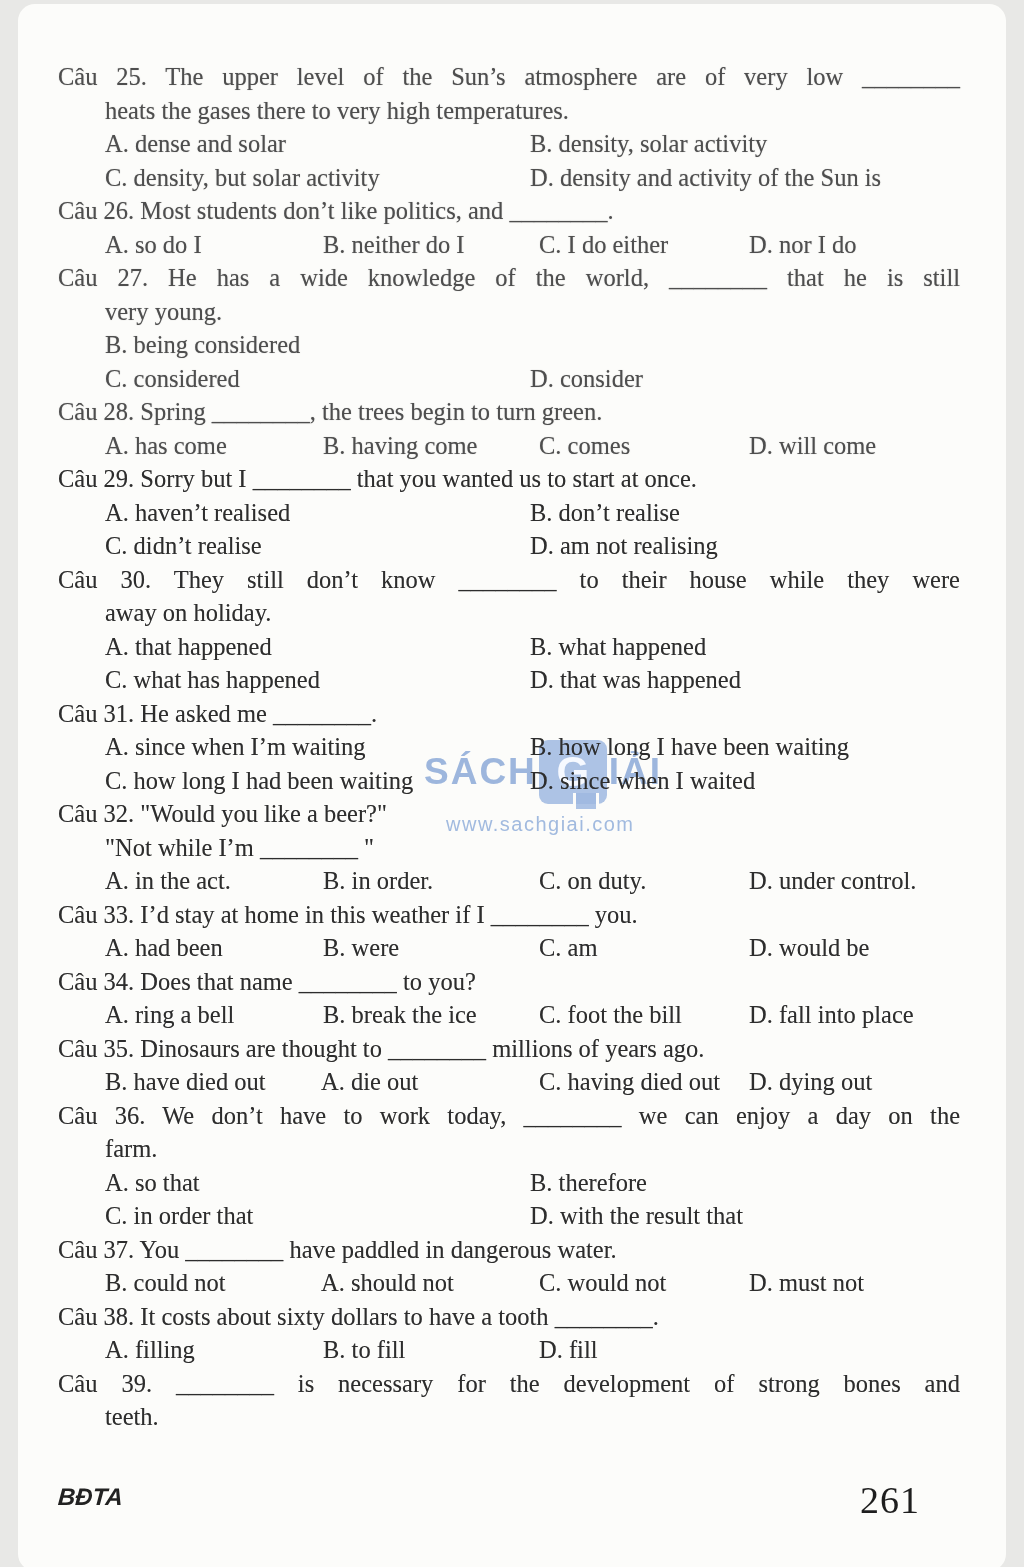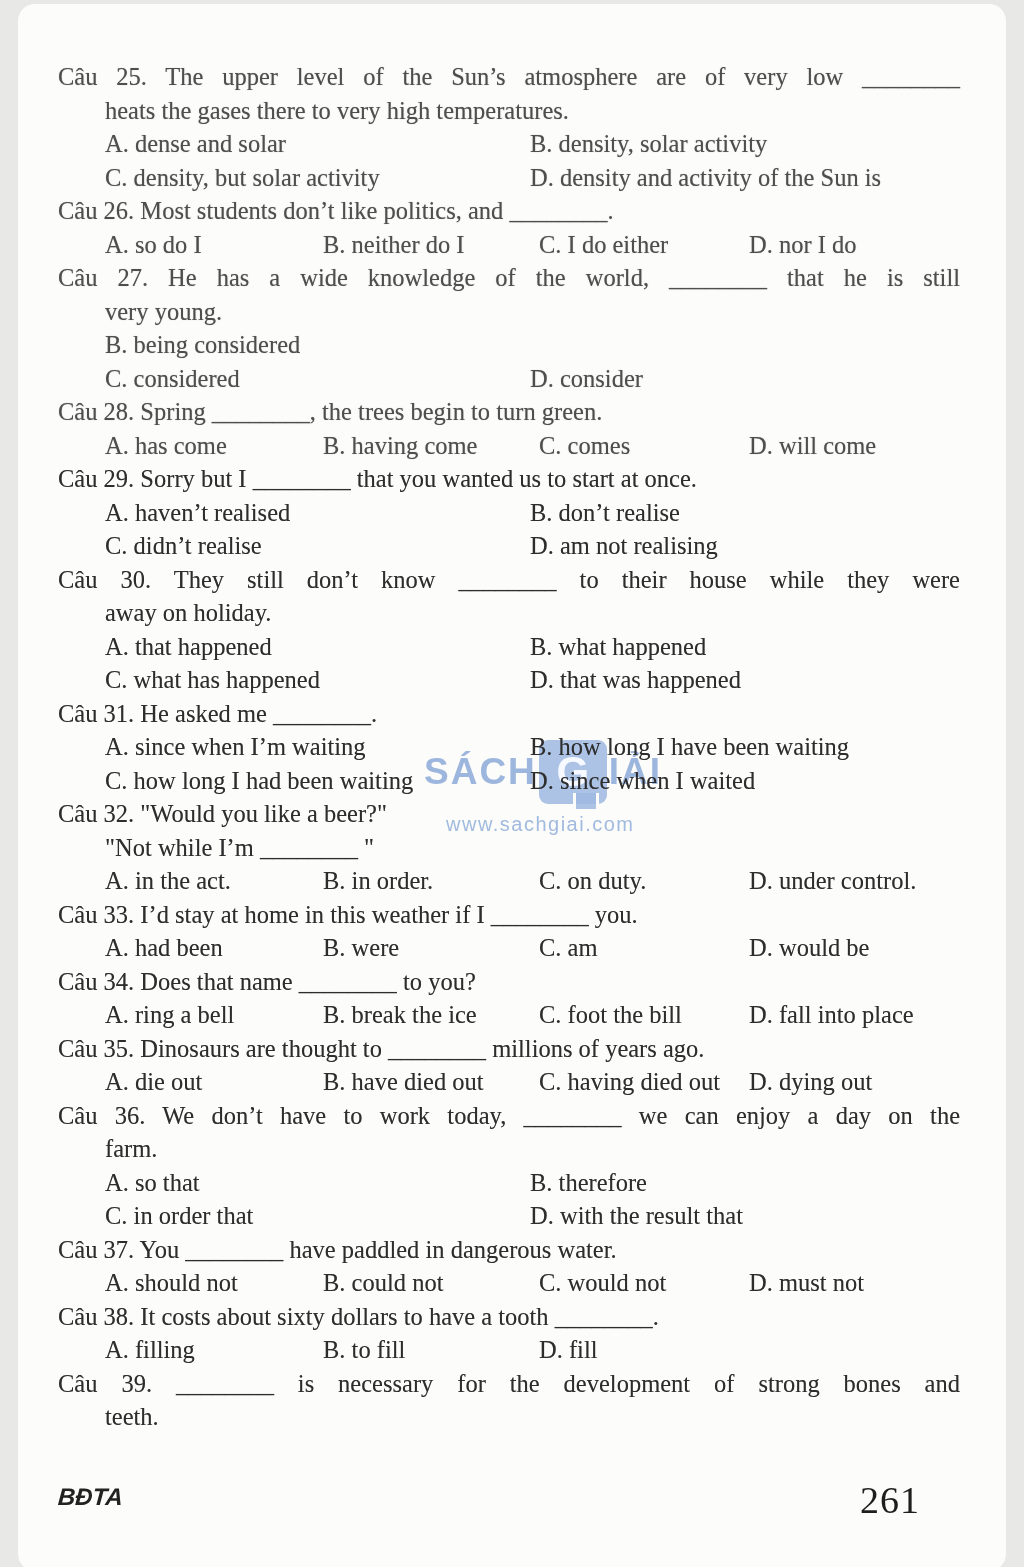--- a/index.html
+++ b/index.html
@@ -188,43 +188,43 @@
         <div class="line opts">
           <span class="opt c4a">A. ring a bell</span>
           <span class="opt c4b">B. break the ice</span>
           <span class="opt c4c">C. foot the bill</span>
           <span class="opt c4d">D. fall into place</span>
         </div>
       </div>
       <div class="question">
         <div class="line"><span class="qlabel">Câu 35. </span>Dinosaurs are thought to ________ millions of years ago.</div>
         <div class="line opts">
+          <span class="opt c4b">B. have died out</span>
           <span class="opt c4a">A. die out</span>
-          <span class="opt c4b">B. have died out</span>
           <span class="opt c4c">C. having died out</span>
           <span class="opt c4d">D. dying out</span>
         </div>
       </div>
       <div class="question">
         <div class="line just"><span class="qlabel">Câu 36. </span>We don’t have to work today, ________ we can enjoy a day on the</div>
         <div class="line cont">farm.</div>
         <div class="line opts">
           <span class="opt c2a">A. so that</span>
           <span class="opt c2b">B. therefore</span>
         </div>
         <div class="line opts">
           <span class="opt c2a">C. in order that</span>
           <span class="opt c2b">D. with the result that</span>
         </div>
       </div>
       <div class="question">
         <div class="line"><span class="qlabel">Câu 37. </span>You ________ have paddled in dangerous water.</div>
         <div class="line opts">
+          <span class="opt c4b">B. could not</span>
           <span class="opt c4a">A. should not</span>
-          <span class="opt c4b">B. could not</span>
           <span class="opt c4c">C. would not</span>
           <span class="opt c4d">D. must not</span>
         </div>
       </div>
       <div class="question">
         <div class="line"><span class="qlabel">Câu 38. </span>It costs about sixty dollars to have a tooth ________.</div>
         <div class="line opts">
           <span class="opt c4a">A. filling</span>
           <span class="opt c4b">B. to fill</span>
           <span class="opt c4d">D. fill</span>

